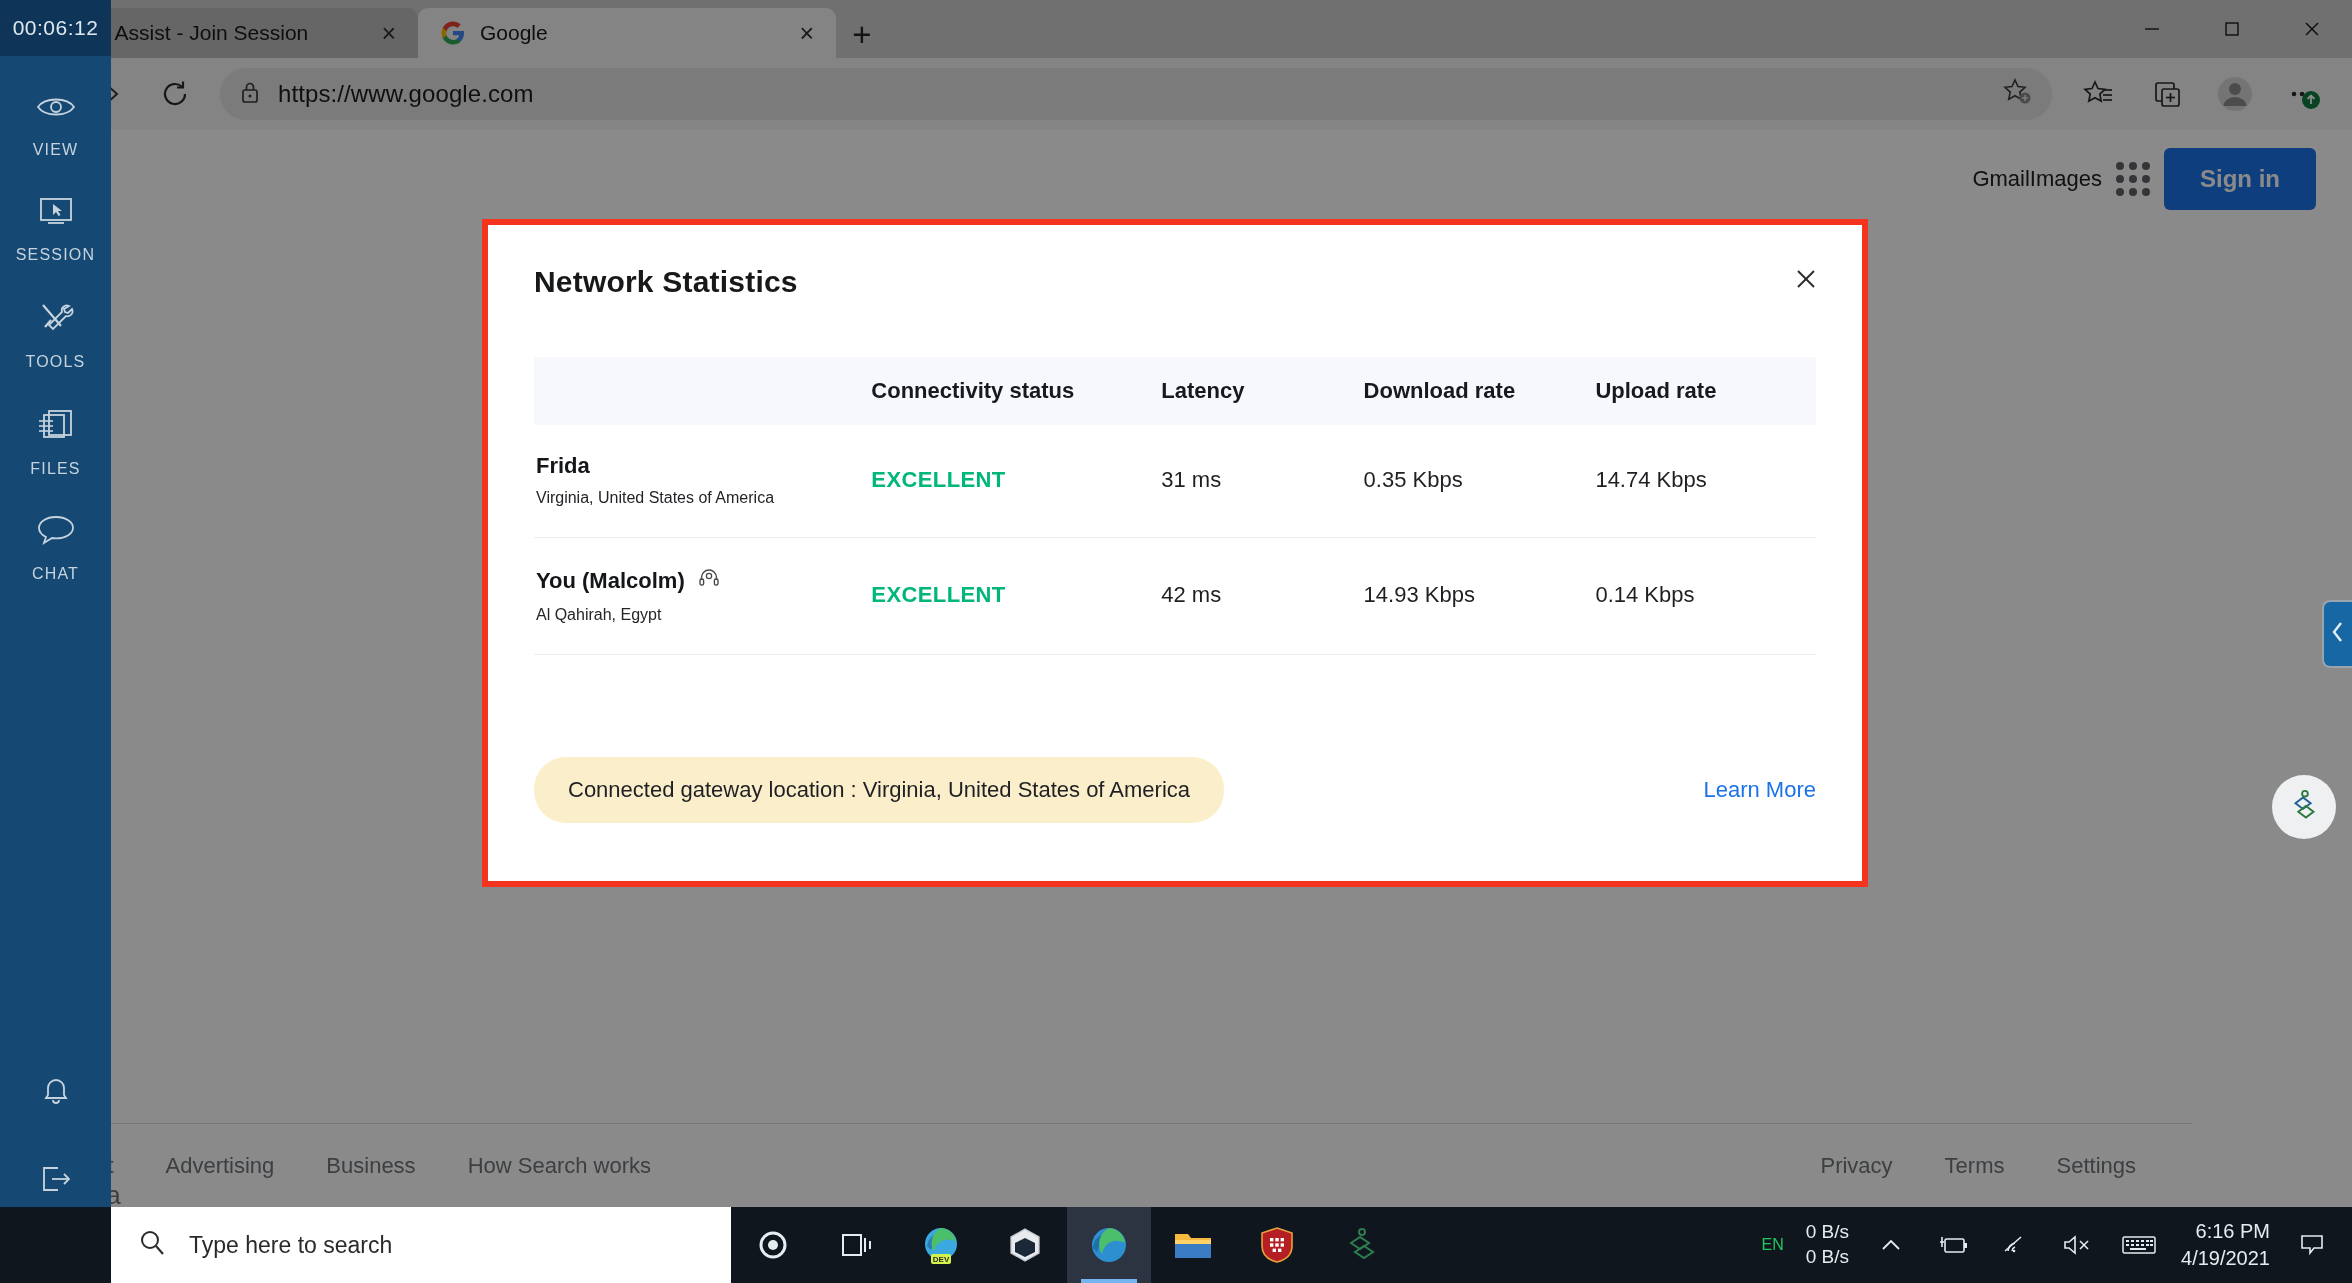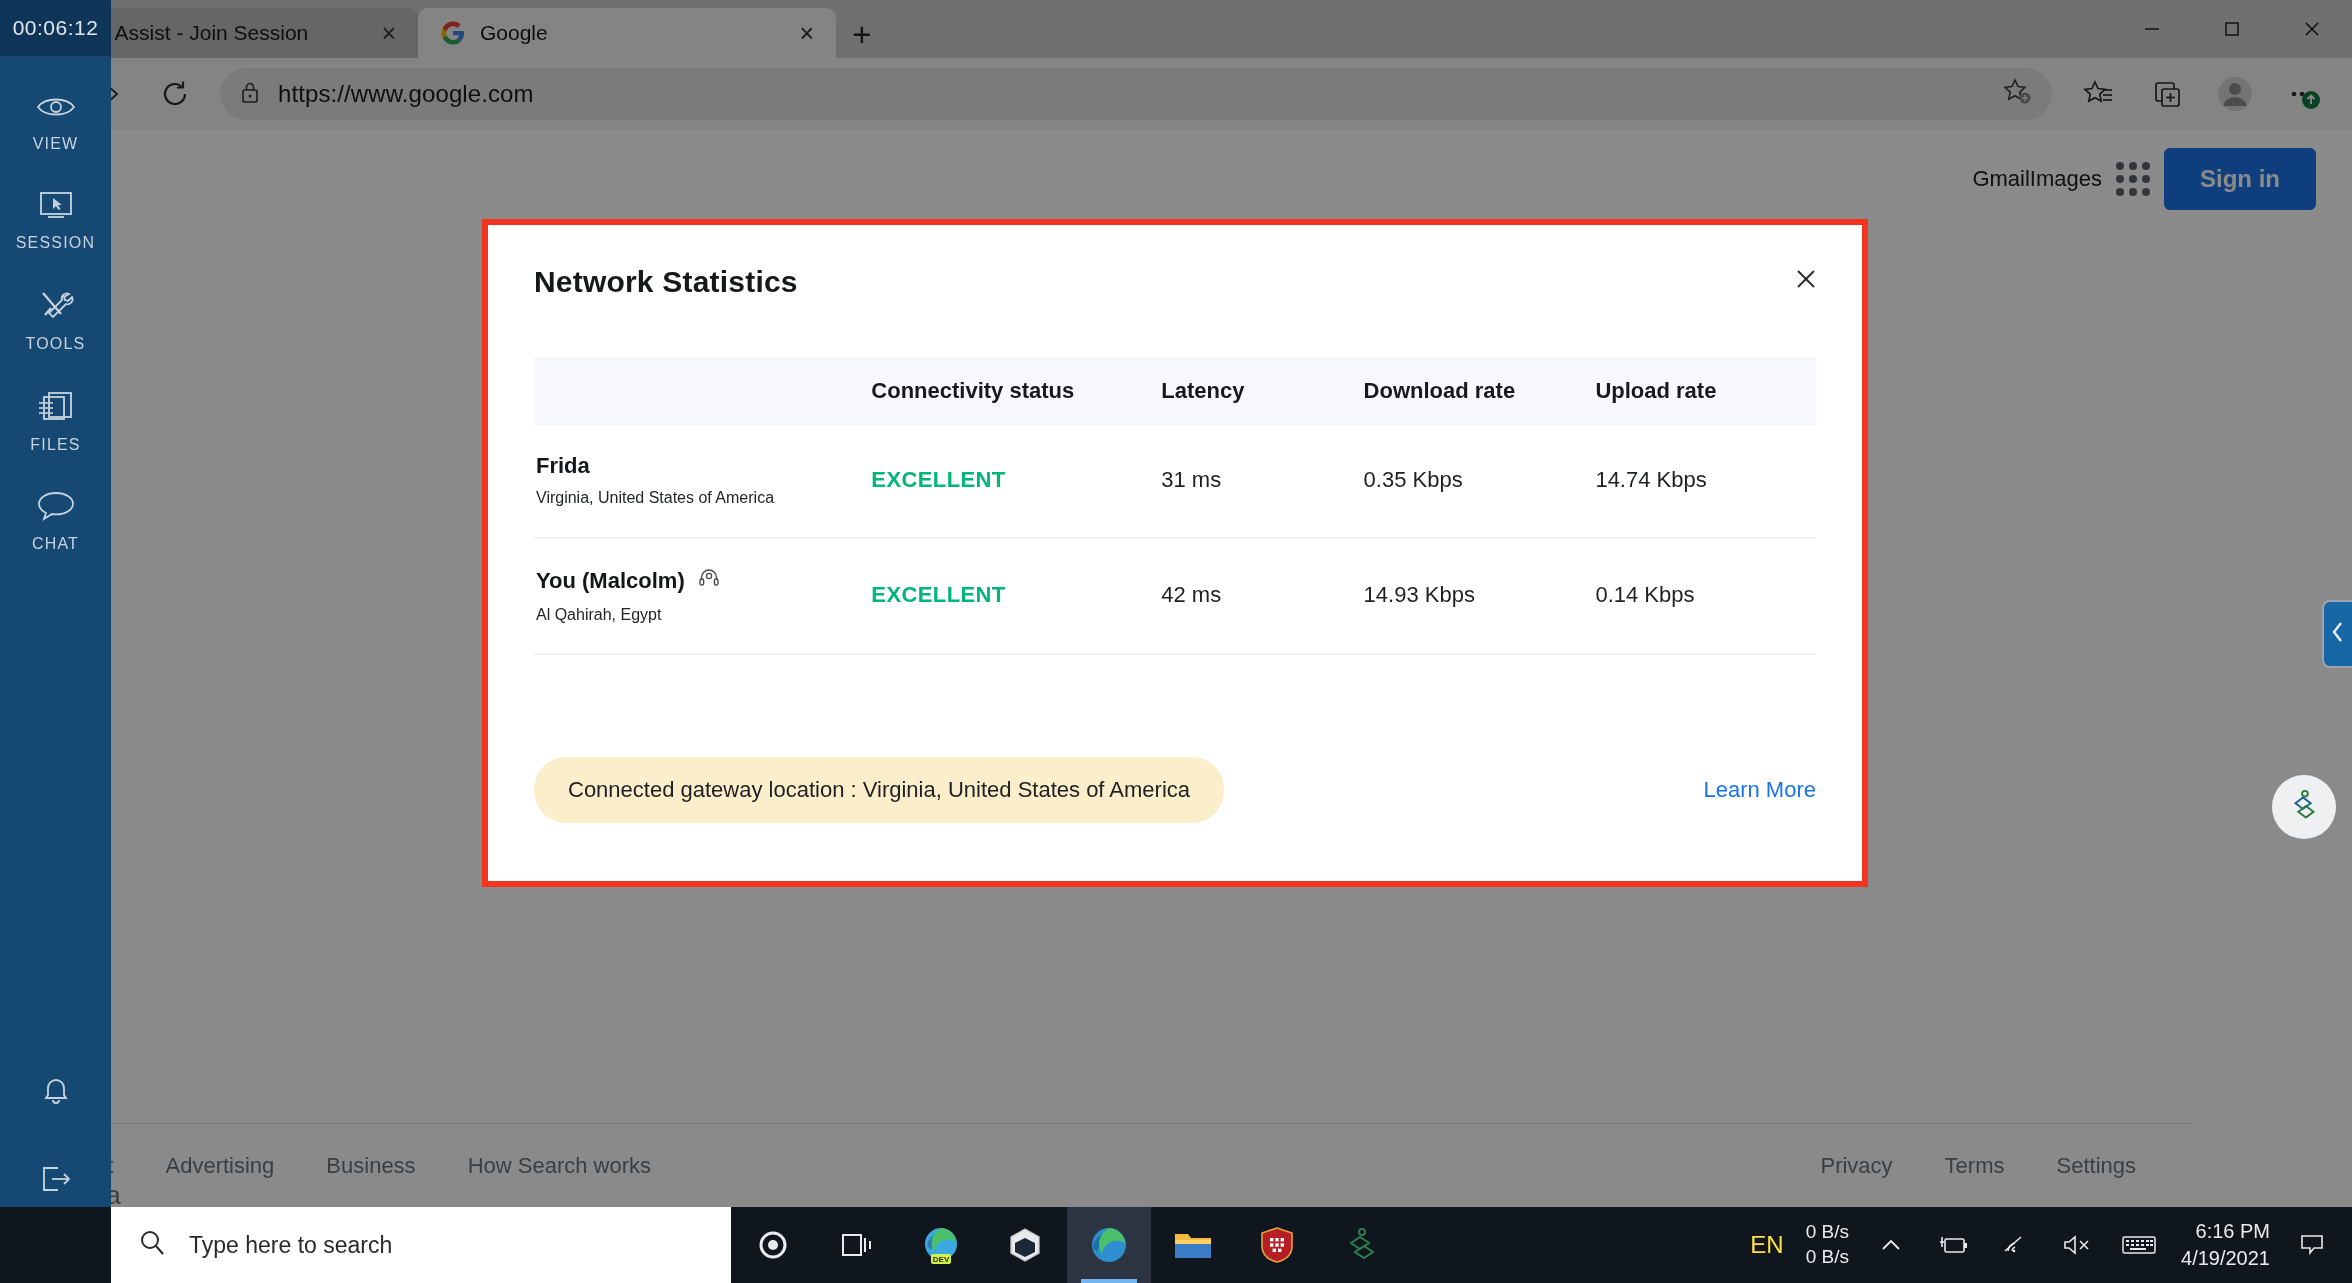--- a/index.html
+++ b/index.html
@@ -128,21 +128,21 @@
   
   .zoho-side {
     position: absolute; left: 0; top: 0; width: 111px; height: 1283px;
     background: #154872; z-index: 30;
   }
   .zoho-timer {
     height: 56px; background: #0e3557; color: #dfe7ee; font-size: 21px;
     display: flex; align-items: center; justify-content: center; letter-spacing: .5px;
   }
   .zoho-item {
-    margin-top: 36px; display: flex; flex-direction: column; align-items: center; gap: 9px;
+    margin-top: 36px; display: flex; flex-direction: column; align-items: center; gap: 15px;
   }
   .zoho-label { color: #c6d3de; font-size: 16px; letter-spacing: 1.2px; }
   .zoho-bottom { position: absolute; left: 0; bottom: 84px; width: 111px; }
   .zoho-bottom .zoho-item { margin-top: 52px; }
 
   
   .edge-handle {
     position: absolute; right: 0; top: 600px; width: 30px; height: 68px;
     background: #1767a5; border: 2px solid #9aa4ad; border-right: none;
     border-radius: 8px 0 0 8px; display: flex; align-items: center; justify-content: center;
@@ -169,21 +169,21 @@
   .tb-icon {
     width: 84px; height: 76px; display: flex; align-items: center; justify-content: center;
     position: relative;
   }
   .tb-icon.active { background: #2b3440; }
   .tb-icon.active::after {
     content: ''; position: absolute; left: 14px; right: 14px; bottom: 0;
     height: 4px; background: #74b4f0;
   }
   .tray { margin-left: auto; display: flex; align-items: center; gap: 22px; padding-right: 20px; }
-  .tray-text { color: #fde047; font-size: 24px; }
+  .tray-text { color: #22c55e; font-size: 16px; }
   .tray-speed { color: #e7ecf1; font-size: 19px; line-height: 1.3; text-align: right; }
   .tray-clock { color: #e7ecf1; font-size: 20px; line-height: 1.35; text-align: right; }
   .tray-ico { color: #e7ecf1; display: flex; align-items: center; justify-content: center; width: 40px; }
 </style>
 </head>
 <body>
 
 <div id="root">
 
   <div class="browser">

